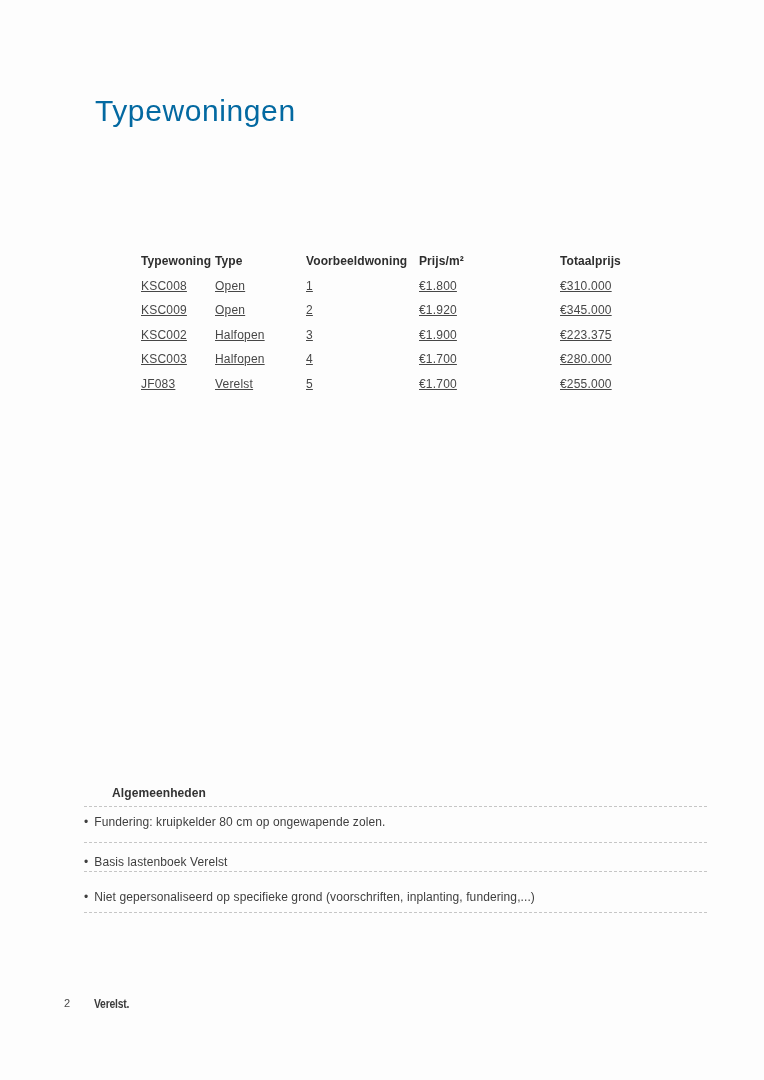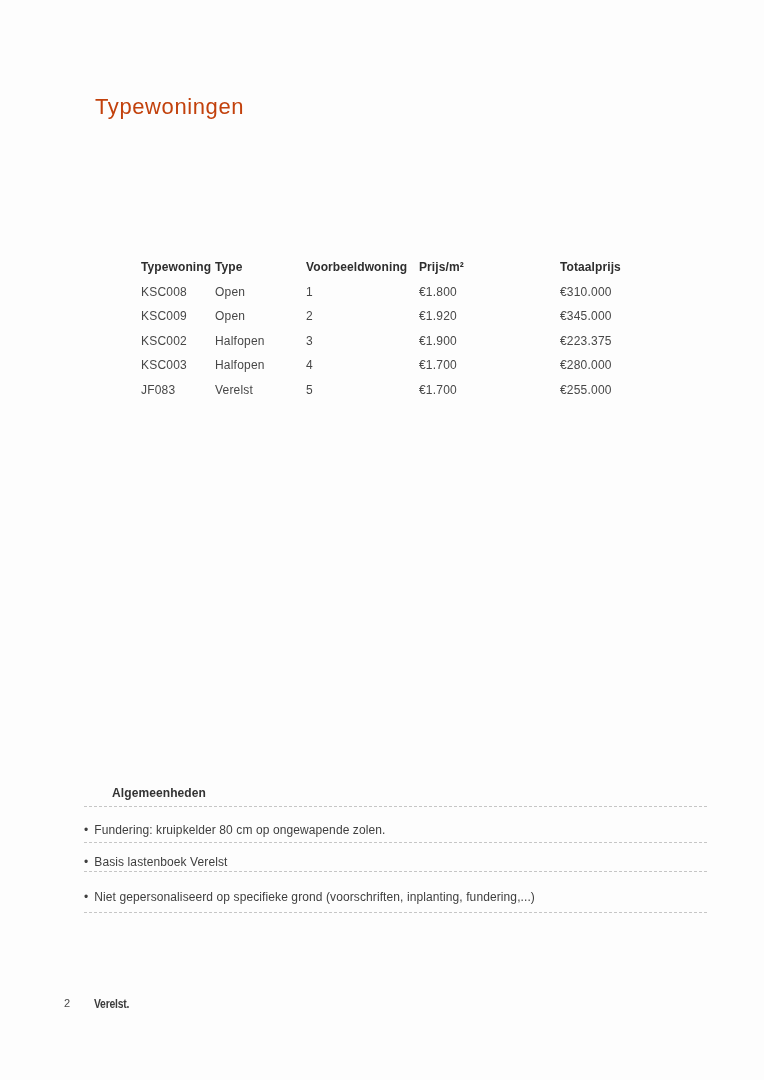--- a/index.html
+++ b/index.html
@@ -10,47 +10,48 @@
     color:#3f3f3f;
     position:relative;
     overflow:hidden;
   }
   .page { position:absolute; inset:0; }
 
   
   .title {
     position:absolute;
     left:95px; top:94px;
-    font-size:22px;
+    font-size:30px;
     font-weight:400;
     letter-spacing:0.6px;
-    color:#c2410c;
+    color:#0369a1;
   }
 
   
   .table {
     position:absolute;
-    left:141px; top:255px;
+    left:141px; top:249px;
     width:478px;
     display:grid;
     grid-template-columns:74px 91px 113px 141px auto;
     grid-auto-rows:24.6px;
     font-size:12px;
     line-height:24.6px;
   }
   .hcell {
     font-weight:700;
     color:#2e2e2e;
     letter-spacing:0.1px;
     white-space:nowrap;
   }
   .cell {
     color:#474747;
     letter-spacing:0.2px;
     white-space:nowrap;
+    text-decoration:underline;
   }
 
   
   .general {
     position:absolute;
     left:84px; top:783px;
     width:623px;
     height:135px;
     font-size:12px;
   }
@@ -71,21 +72,21 @@
   .rule.r2 { top:59px; }
   .rule.r3 { top:88px; }
   .rule.r4 { top:129px; }
   .bullet-item {
     position:absolute;
     left:0;
     color:#3e3e3e;
     letter-spacing:0.1px;
     white-space:nowrap;
   }
-  .bullet-item.b1 { top:40px;text-align:right; }
+  .bullet-item.b1 { top:32px;text-align:right; }
   .bullet-item.b2 { top:72px; }
   .bullet-item.b3 { top:107px; }
   .bullet { display:inline-block; margin-right:6px; }
 
   
   .pagenum {
     position:absolute;
     left:64px; top:997px;
     font-size:11px;
     color:#4a4a4a;

